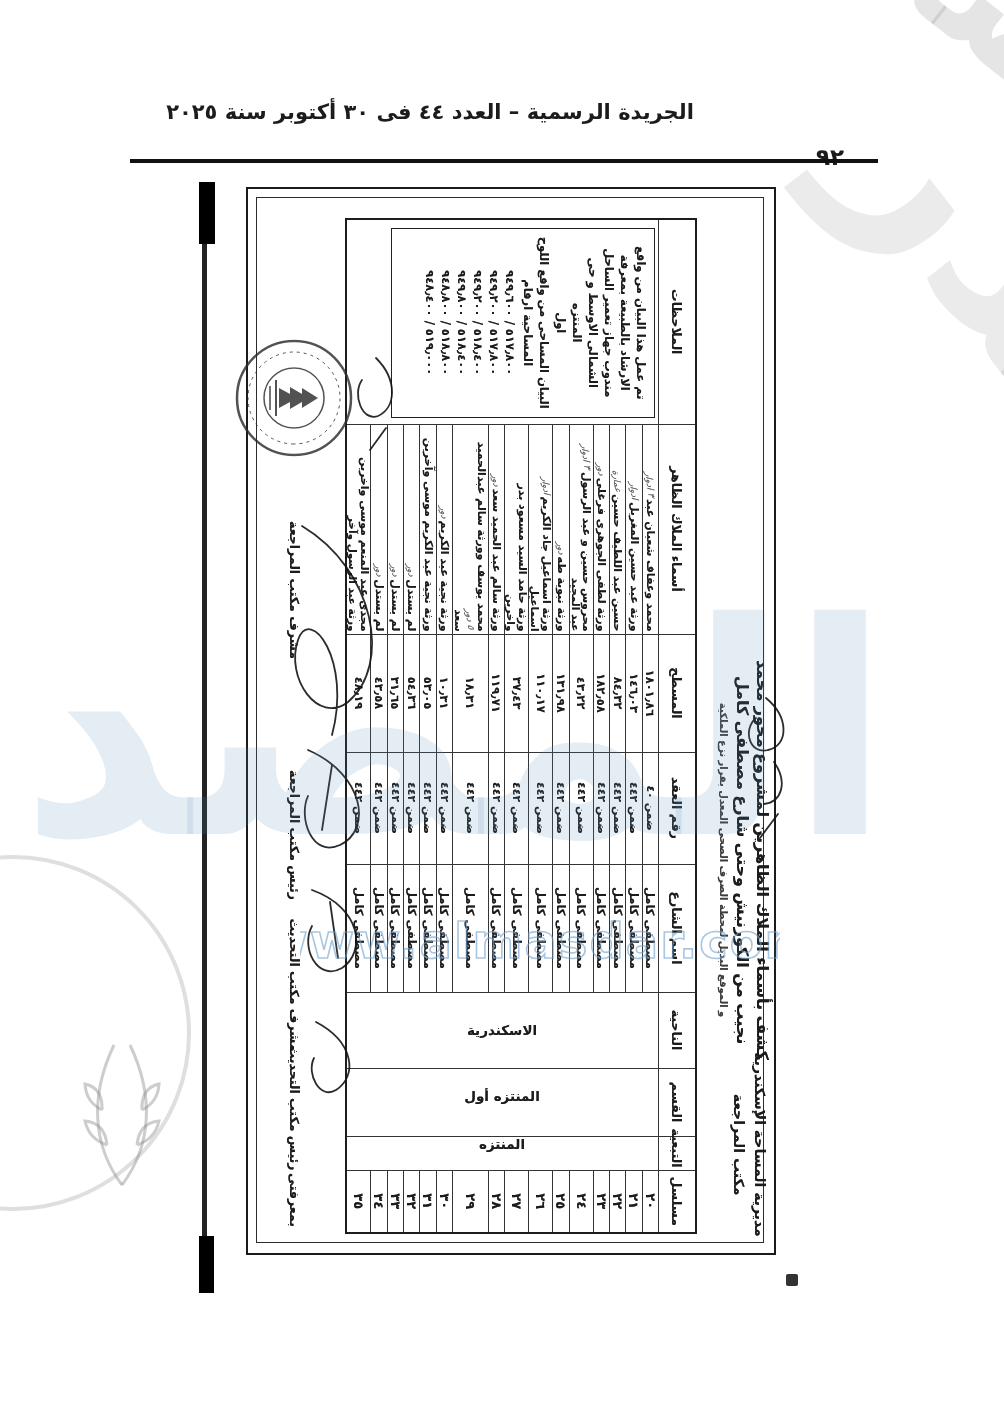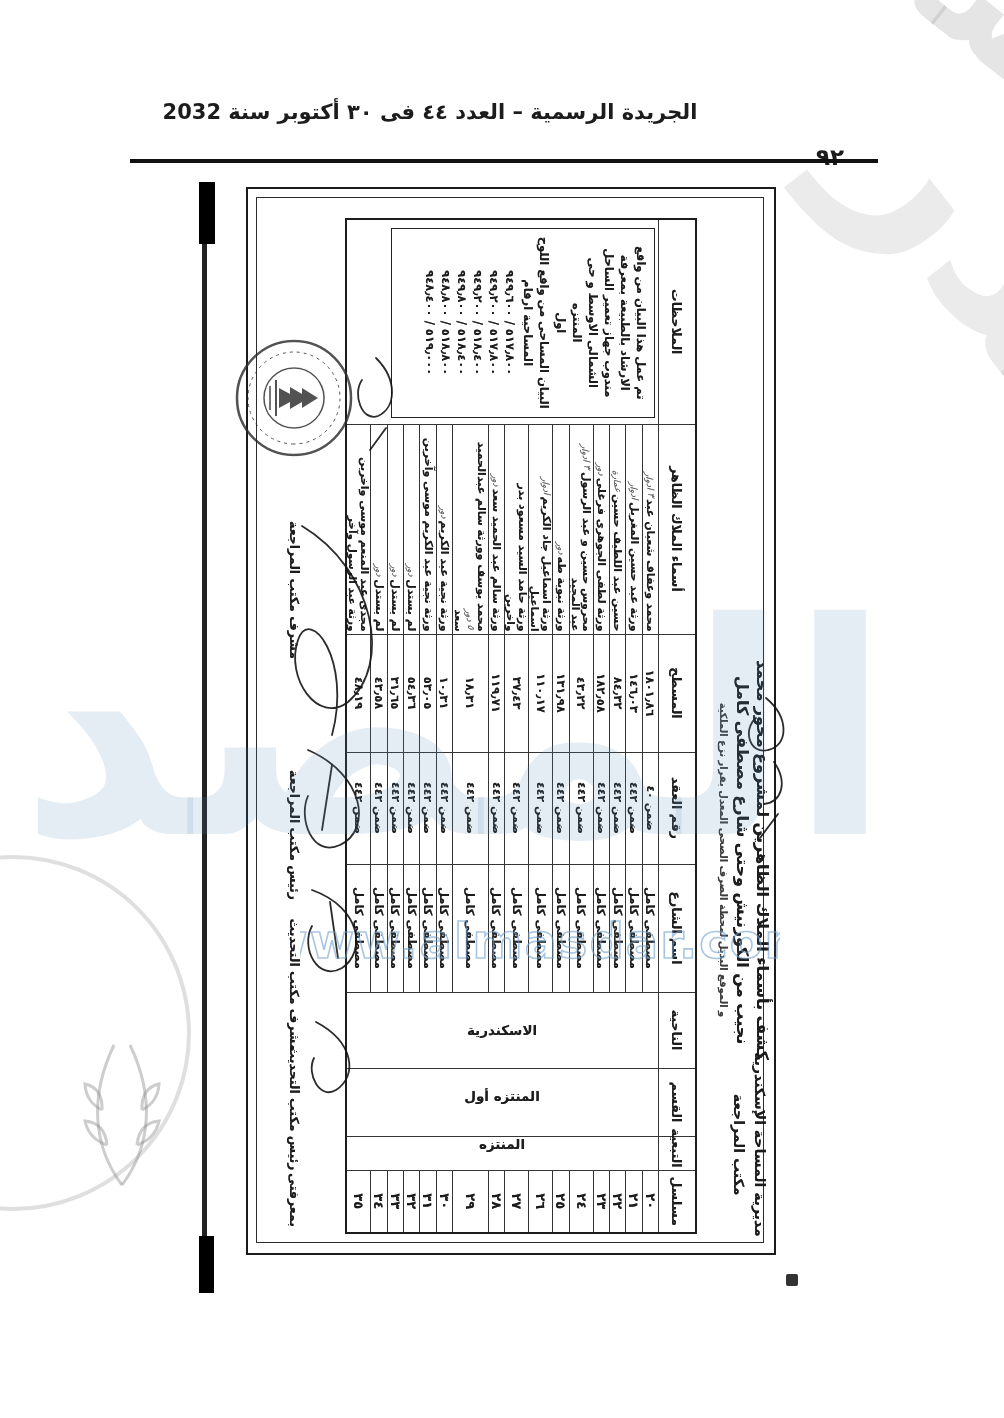--- a/index.html
+++ b/index.html
@@ -61,21 +61,21 @@
   .wm-diag2{left:740px;top:300px;font-size:235px;font-weight:bold;color:rgba(122,122,122,.15);
       transform:rotate(52deg);direction:rtl;z-index:6;white-space:nowrap;}
   .wm-url{left:300px;top:900px;z-index:7;}
   .wm-circle{left:-165px;top:855px;width:348px;height:348px;border:4px solid rgba(150,150,150,.30);
       border-radius:50%;z-index:6;}
   .z2{z-index:2;} .z1{z-index:1;}
 </style>
 </head>
 <body>
 
-<div class="abs gz-line z1">الجريدة الرسمية – العدد ٤٤ فى ٣٠ أكتوبر سنة 2032</div>
+<div class="abs gz-line z1">الجريدة الرسمية – العدد ٤٤ فى ٣٠ أكتوبر سنة ٢٠٢٥</div>
 <div class="abs gz-page z1">٩٢</div>
 <div class="abs gz-rule z1"></div>
 
 <div class="abs bar-top z1"></div>
 <div class="abs bar-mid z1"></div>
 <div class="abs bar-bot z1"></div>
 <div class="abs blob-br z1"></div>
 <div class="abs frame-outer z1"></div>
 <div class="abs frame-inner z1"></div>
 

